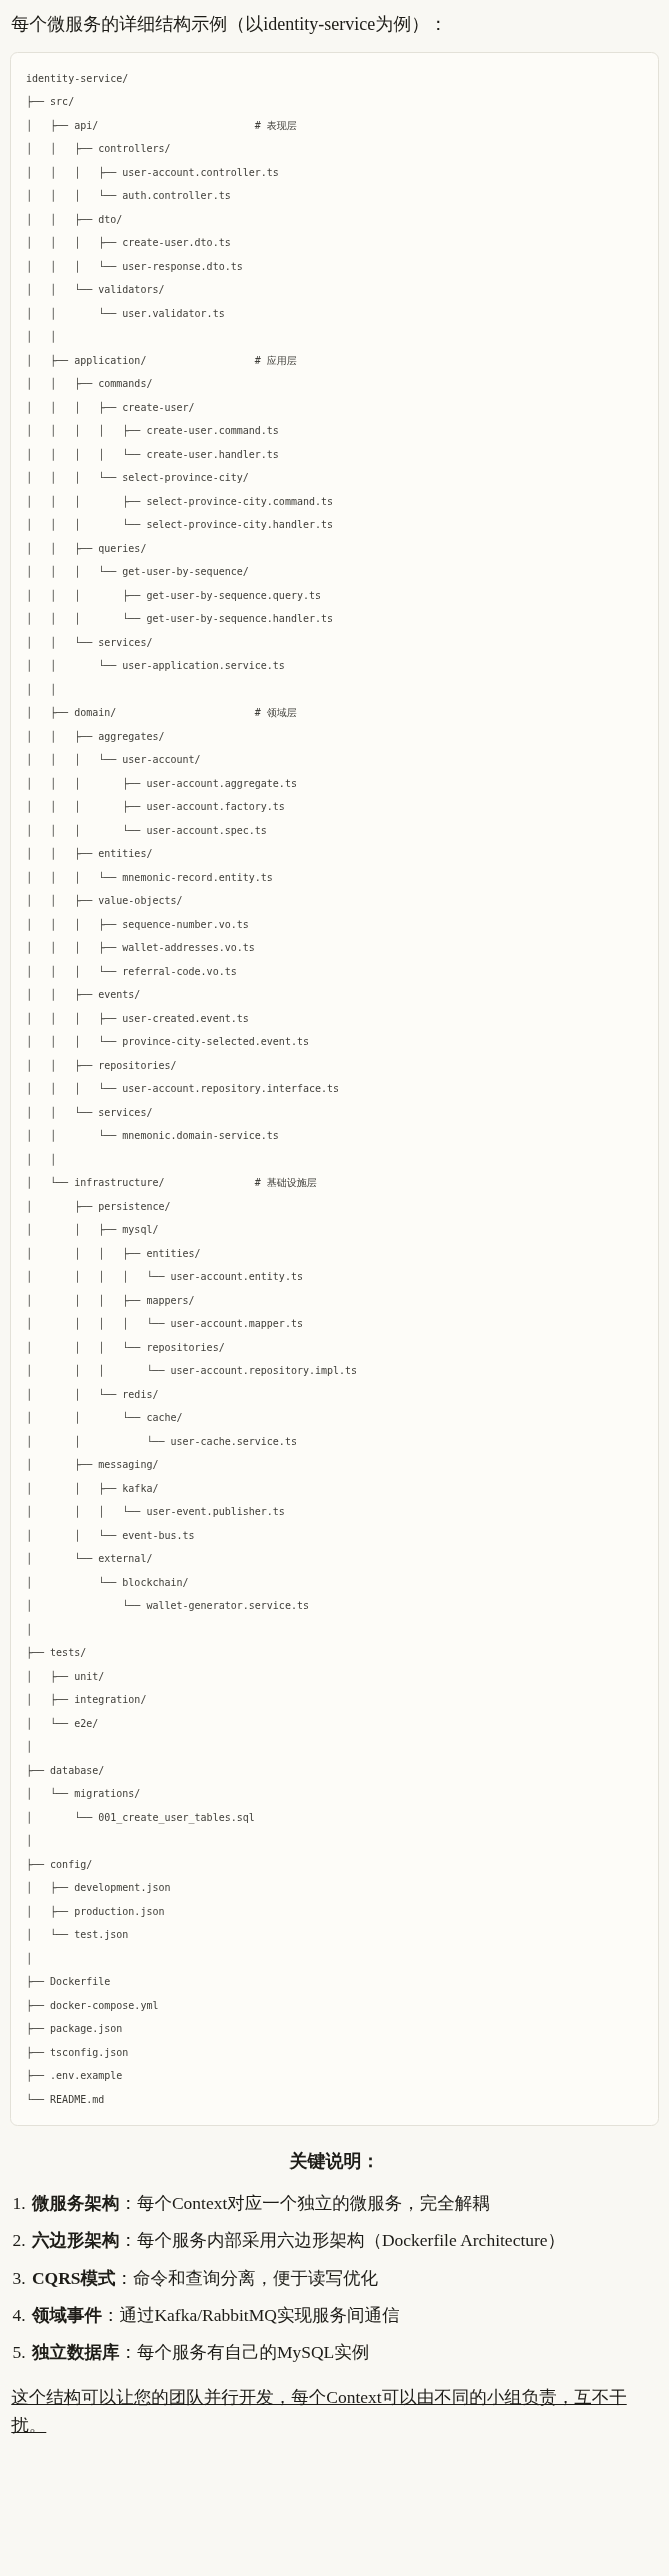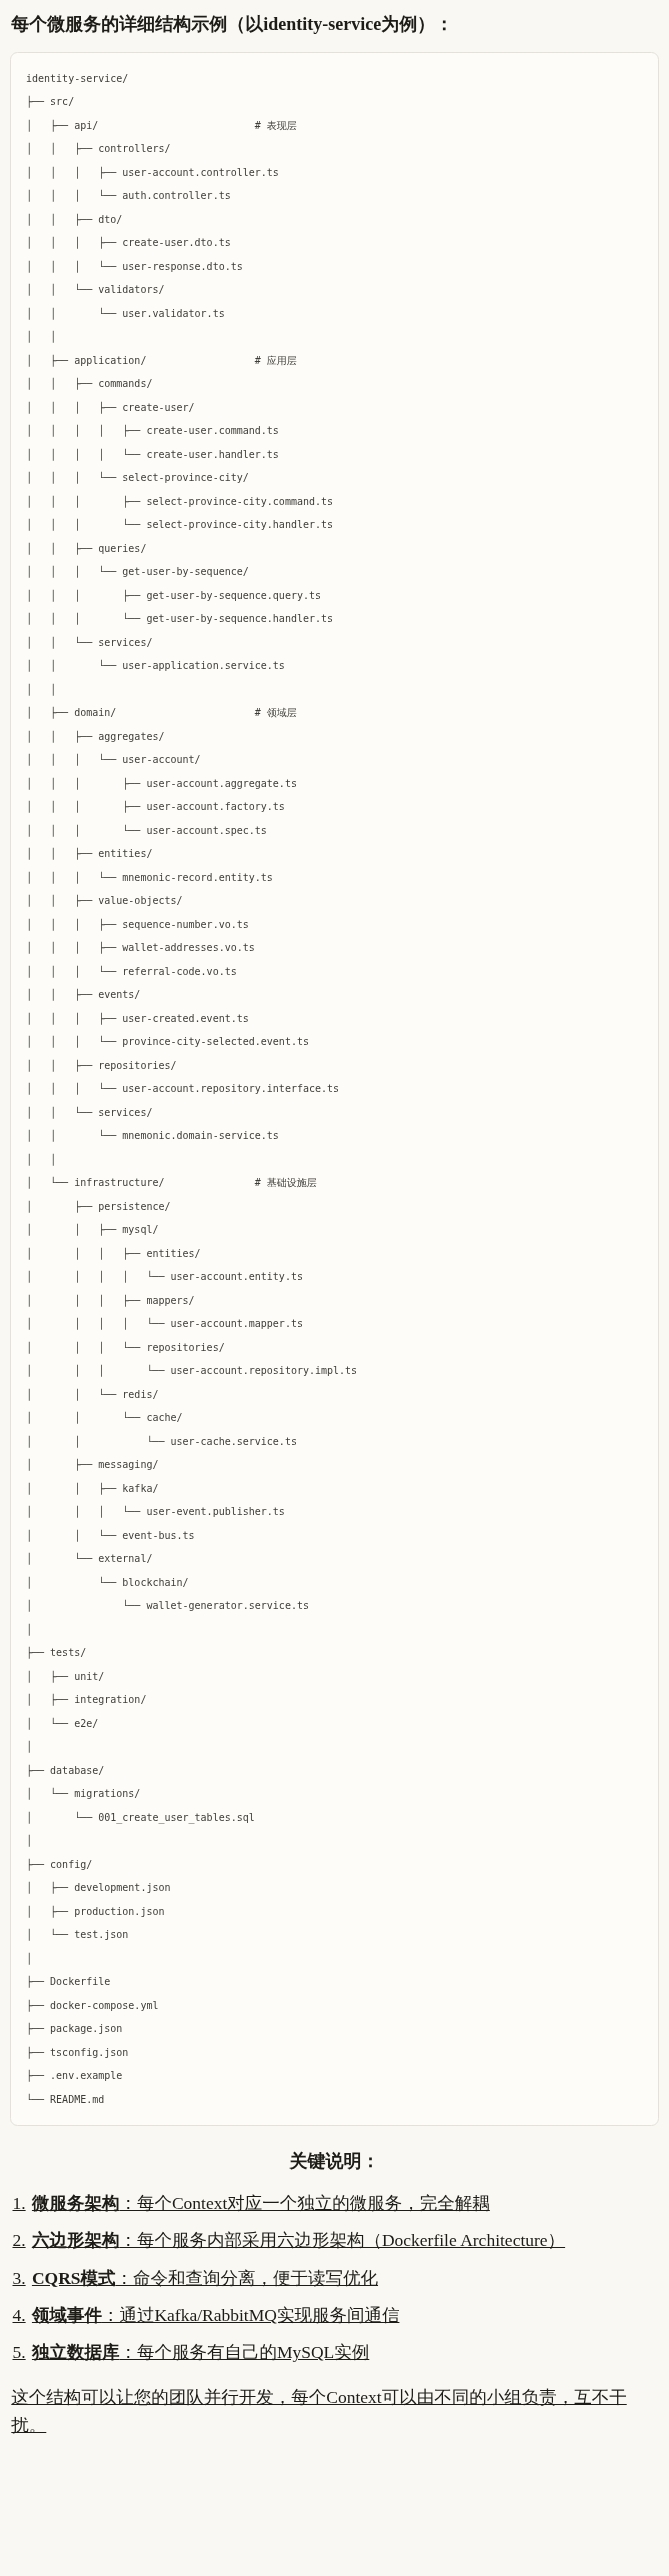--- a/index.html
+++ b/index.html
@@ -16,21 +16,21 @@
     width:669px;
     min-height:2576px;
     background:var(--page-bg);
     color:var(--text);
     font-family:"Liberation Serif","DejaVu Serif",serif;
     padding:8.8px 10px 0 10px;
     overflow-x:hidden;
   }
   .title{
     font-size:18px;
-    font-weight:700;
+    font-weight:400;
     line-height:1.5;
     margin:2.5px 1.3px 13.8px 1.3px;
   }
   .code-block{
     background:var(--code-bg);
     border:0.6px solid var(--code-border);
     border-radius:7.5px;
     padding:13.8px 15px;
     margin:0 0 22.5px 0;
   }
@@ -50,21 +50,20 @@
     text-align:center;
   }
   ol.notes-list{
     list-style:none;
     margin:0 0 5px 2.5px;
   }
   ol.notes-list li{
     font-size:17.5px;
     line-height:26px;
     margin-bottom:11.3px;
-    text-decoration:underline;
   }
   ol.notes-list .num{
     margin-right:6.3px;
   }
   ol.notes-list strong{
     font-weight:700;
   }
   .closing{
     font-size:17.5px;
     line-height:27.5px;

